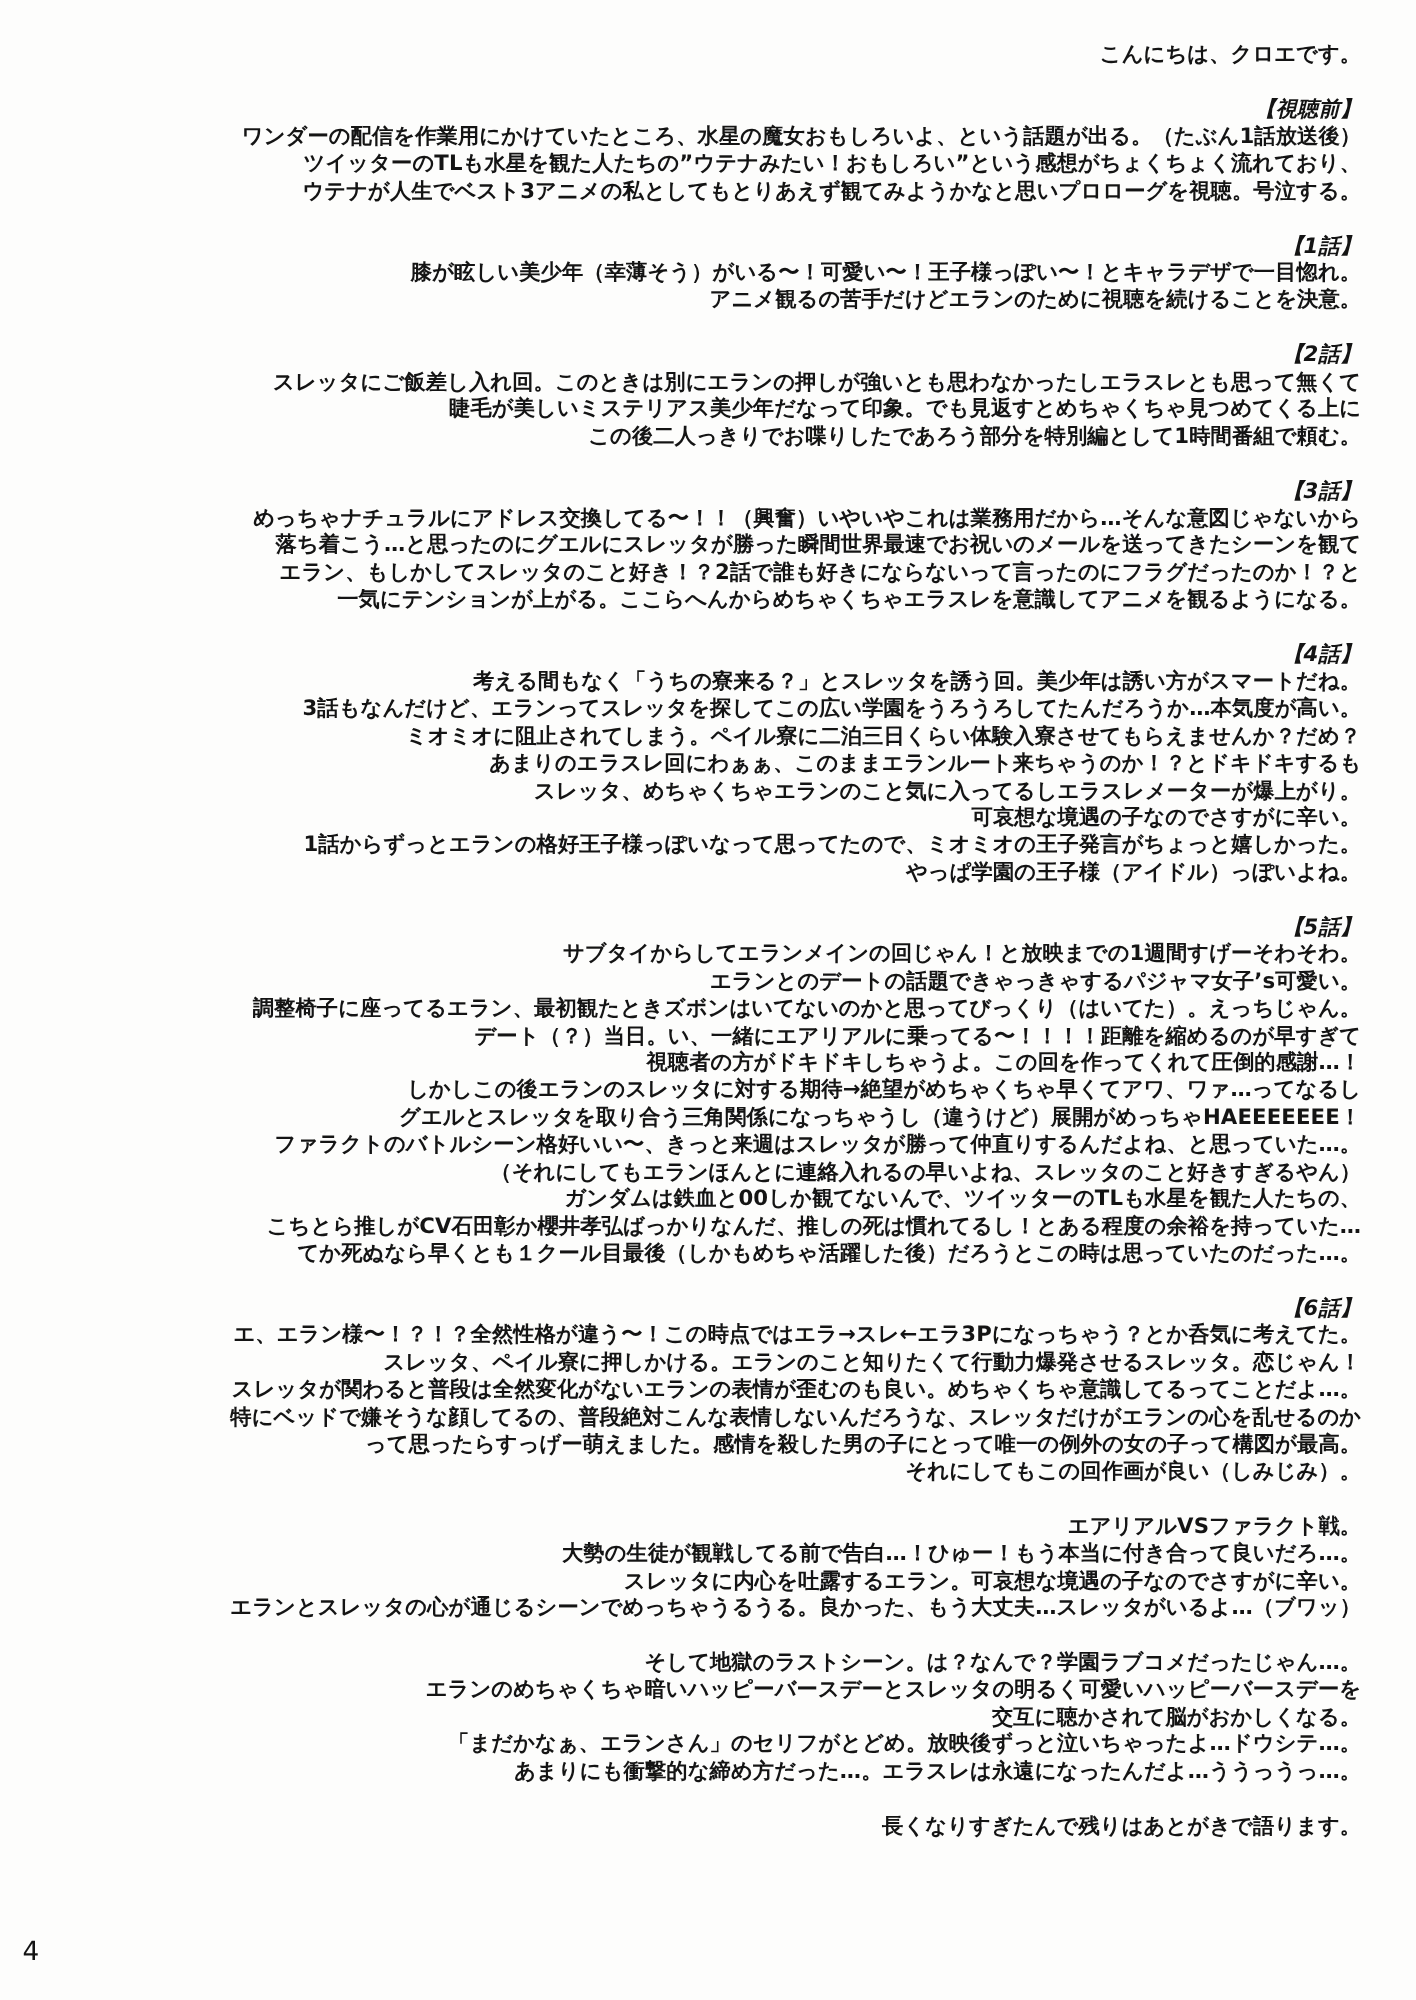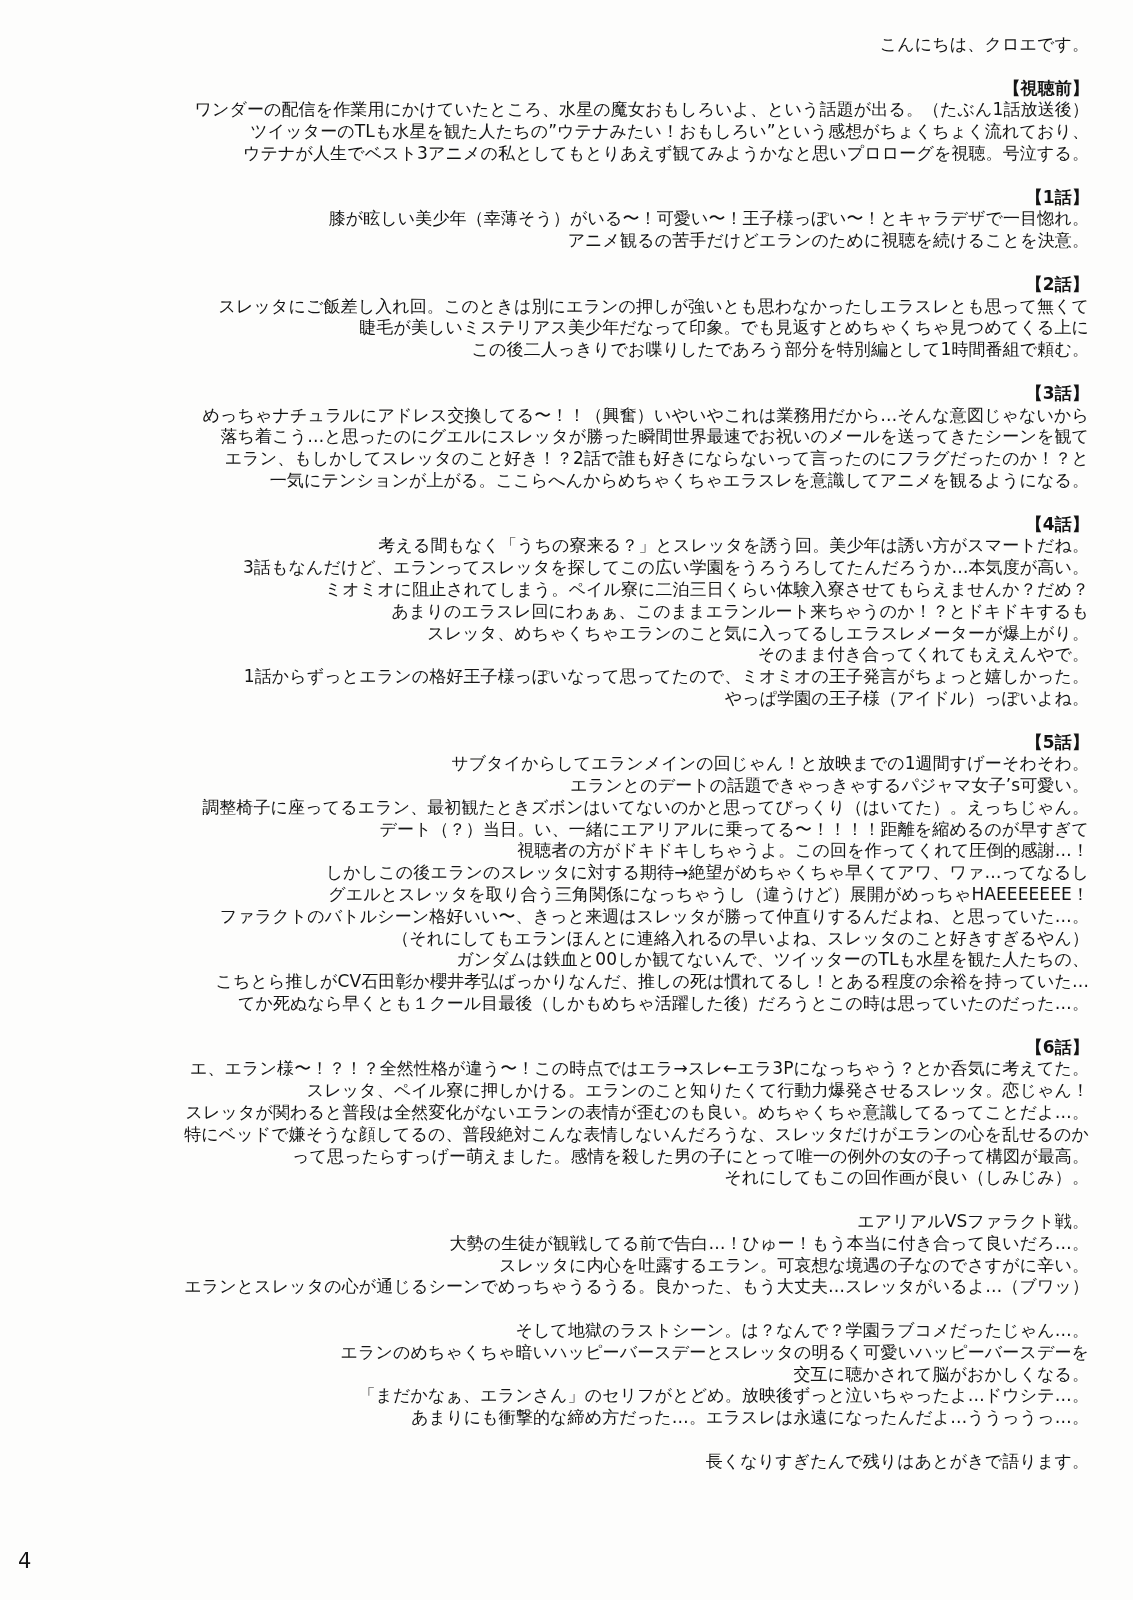--- a/index.html
+++ b/index.html
@@ -30,24 +30,25 @@
     padding: 0;
   }
   .line {
     margin: 0;
     padding: 0;
     font-size: 17px;
     line-height: 21.8px;
     letter-spacing: 0.1px;
     white-space: nowrap;
     text-align: right;
-    font-weight: 400;
+    font-weight: 700;
   }
   .line.header {
     font-weight: 600;
+    font-style: italic;
   }
   .page-number {
     position: absolute;
     left: 18px;
     bottom: 28px;
     font-size: 21px;
     line-height: 1;
     color: var(--ink, #141414);
     font-weight: 400;
   }
@@ -84,21 +85,21 @@
         <p class="line">エラン、もしかしてスレッタのこと好き！？2話で誰も好きにならないって言ったのにフラグだったのか！？と</p>
         <p class="line">一気にテンションが上がる。ここらへんからめちゃくちゃエラスレを意識してアニメを観るようになる。</p>
       </section>
       <section class="block">
         <p class="line header">【4話】</p>
         <p class="line">考える間もなく「うちの寮来る？」とスレッタを誘う回。美少年は誘い方がスマートだね。</p>
         <p class="line">3話もなんだけど、エランってスレッタを探してこの広い学園をうろうろしてたんだろうか…本気度が高い。</p>
         <p class="line">ミオミオに阻止されてしまう。ペイル寮に二泊三日くらい体験入寮させてもらえませんか？だめ？</p>
         <p class="line">あまりのエラスレ回にわぁぁ、このままエランルート来ちゃうのか！？とドキドキするも</p>
         <p class="line">スレッタ、めちゃくちゃエランのこと気に入ってるしエラスレメーターが爆上がり。</p>
-        <p class="line">そのまま付き合ってくれてもええんやで。</p>
+        <p class="line">可哀想な境遇の子なのでさすがに辛い。</p>
         <p class="line">1話からずっとエランの格好王子様っぽいなって思ってたので、ミオミオの王子発言がちょっと嬉しかった。</p>
         <p class="line">やっぱ学園の王子様（アイドル）っぽいよね。</p>
       </section>
       <section class="block">
         <p class="line header">【5話】</p>
         <p class="line">サブタイからしてエランメインの回じゃん！と放映までの1週間すげーそわそわ。</p>
         <p class="line">エランとのデートの話題できゃっきゃするパジャマ女子’s可愛い。</p>
         <p class="line">調整椅子に座ってるエラン、最初観たときズボンはいてないのかと思ってびっくり（はいてた）。えっちじゃん。</p>
         <p class="line">デート（？）当日。い、一緒にエアリアルに乗ってる〜！！！！距離を縮めるのが早すぎて</p>
         <p class="line">視聴者の方がドキドキしちゃうよ。この回を作ってくれて圧倒的感謝…！</p>

